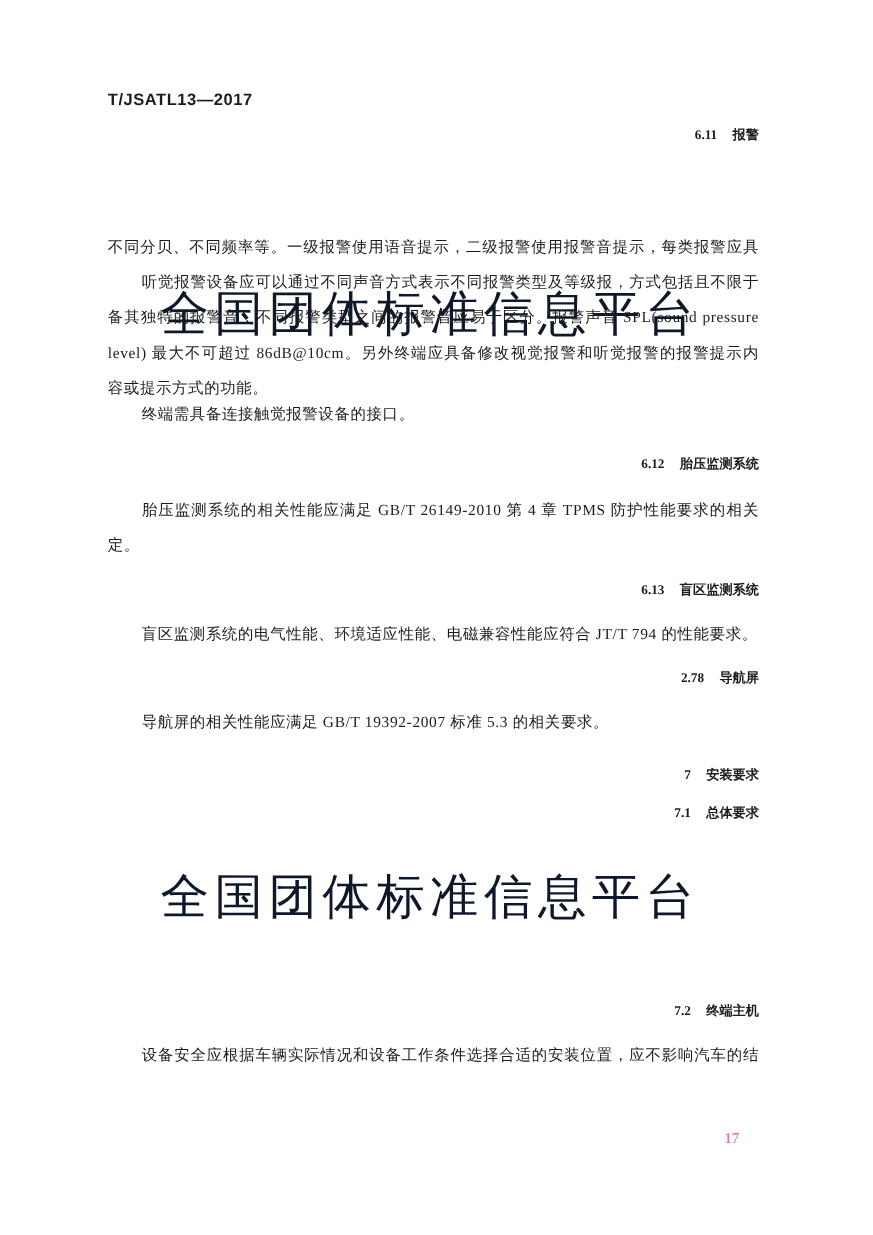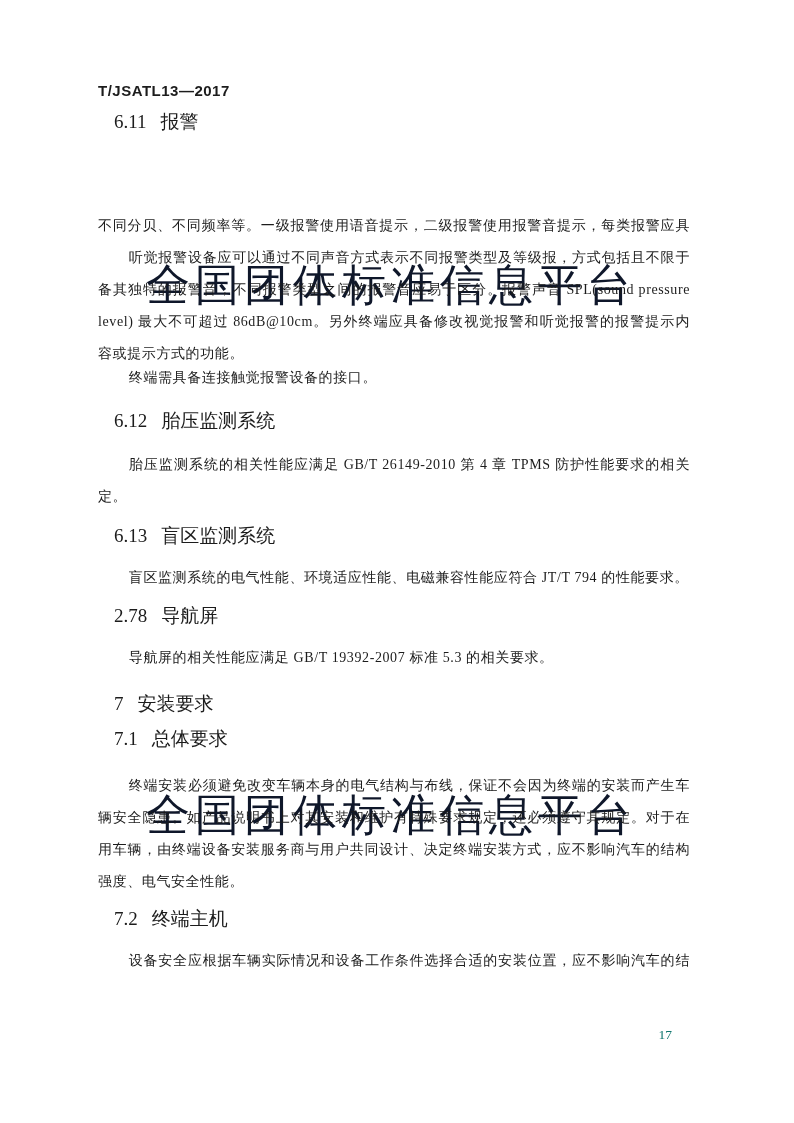--- a/index.html
+++ b/index.html
@@ -31,45 +31,46 @@
     padding-right:22px;
     box-sizing:border-box;
     font-family:"Liberation Sans","DejaVu Sans",sans-serif;
     font-weight:bold;
     font-size:15px;
     line-height:17px;
     letter-spacing:0.5px;
   }
   .hd{
     position:absolute;left:114px;width:576px;z-index:1;
-    font-weight:normal;
-    font-size:19px;
+    font-weight:bold;
+    font-size:12px;
     line-height:18px;
     white-space:nowrap;
+    text-align:right;
   }
   .hd .num{margin-right:14px;}
   .ln{
     font-size:14px;
     line-height:32px;
     height:32px;
     letter-spacing:0.6px;
     text-align:justify;
     text-align-last:justify;
     overflow:hidden;
   }
   .ln.last{text-align-last:left;}
   .ln.ind{text-indent:2.2em;}
   .pageno{
     top:1026px;
     text-align:right;
     padding-right:18px;
     box-sizing:border-box;
     font-size:13.5px;
     line-height:18px;
-    color:#0f766e;
+    color:#ec4899;
   }
 </style>
 </head>
 <body>
 
 <div class="page">
 
   <div class="wm" style="top:256px">全国团体标准信息平台</div>
   <div class="wm" style="top:786px">全国团体标准信息平台</div>
 
@@ -111,26 +112,20 @@
     <div class="ln ind last">导航屏的相关性能应满足 GB/T 19392-2007 标准 5.3 的相关要求。</div>
   </div>
 
   <div class="hd" style="top:695px">
     <span class="num">7</span><span>安装要求</span>
   </div>
 
   <div class="hd" style="top:730px">
     <span class="num">7.1</span><span>总体要求</span>
   </div>
-  <div class="blk" style="top:770px">
-    <div class="ln ind">终端安装必须避免改变车辆本身的电气结构与布线，保证不会因为终端的安装而产生车</div>
-    <div class="ln">辆安全隐患。如产品说明书上对其安装和维护有特殊要求规定，还必须遵守其规定。对于在</div>
-    <div class="ln">用车辆，由终端设备安装服务商与用户共同设计、决定终端安装方式，应不影响汽车的结构</div>
-    <div class="ln last">强度、电气安全性能。</div>
-  </div>
 
   <div class="hd" style="top:910px">
     <span class="num">7.2</span><span>终端主机</span>
   </div>
   <div class="blk" style="top:945px">
     <div class="ln ind">设备安全应根据车辆实际情况和设备工作条件选择合适的安装位置，应不影响汽车的结构</div>
   </div>
 
   <div class="blk pageno">17</div>
 

